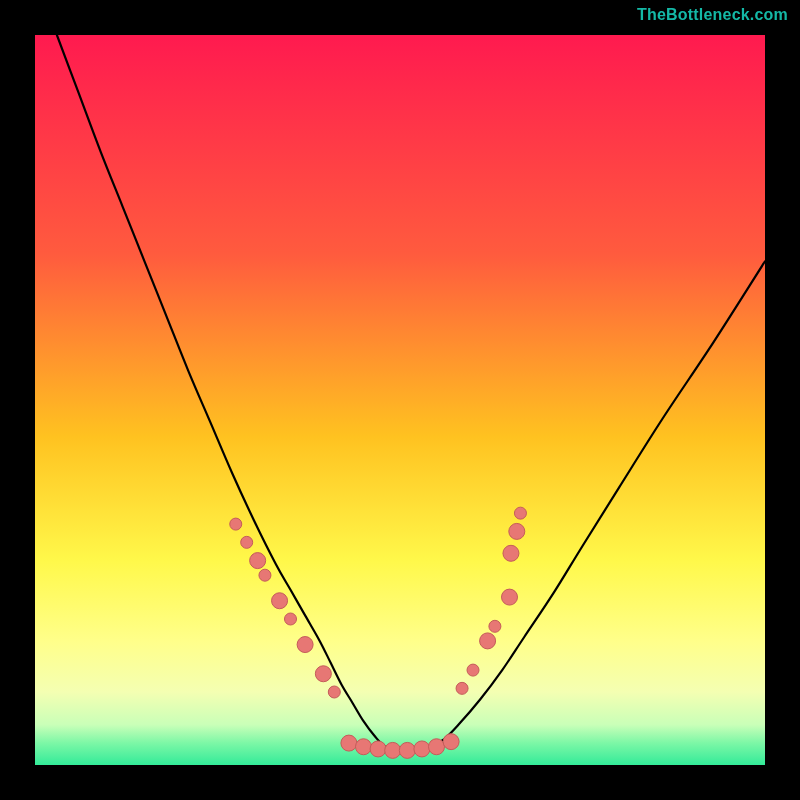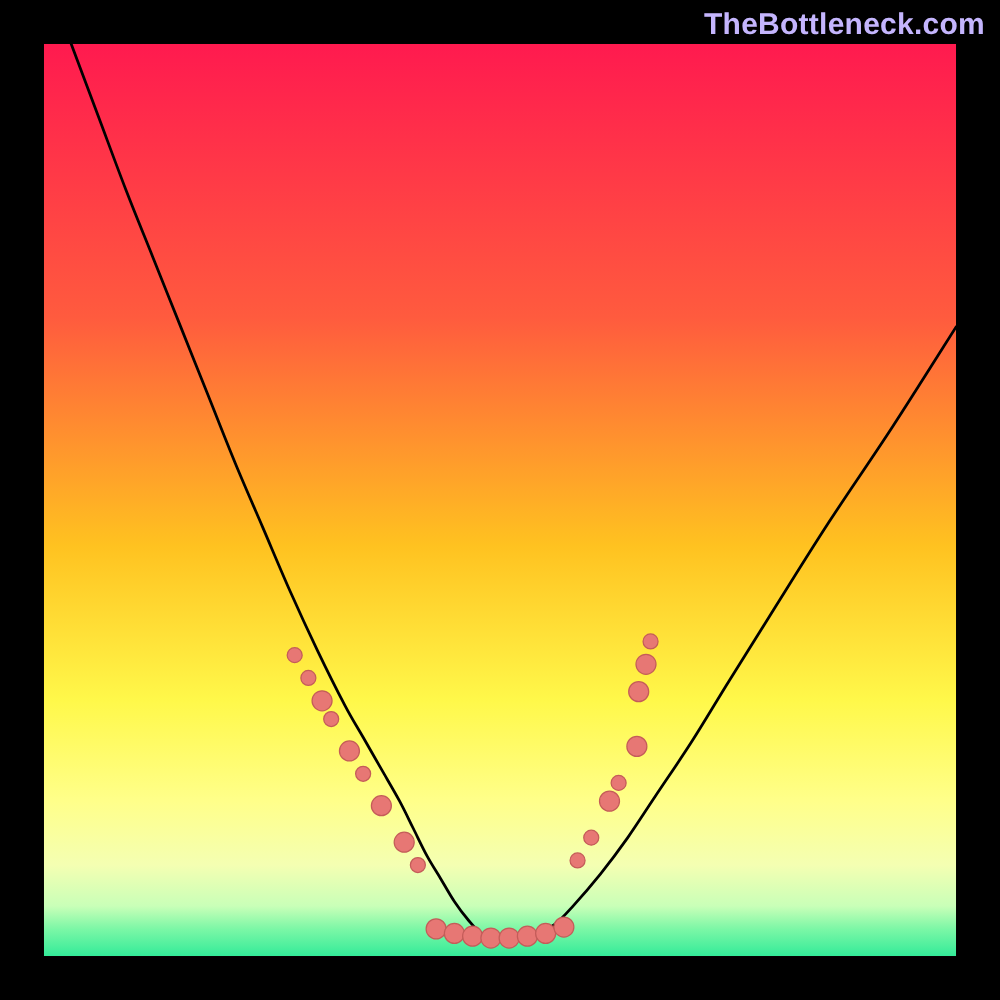--- a/index.html
+++ b/index.html
@@ -8,23 +8,23 @@
     position: relative;
     width: 800px;
     height: 800px;
     background: #000;
   }
   .watermark {
     position: absolute;
     top: 6px;
     right: 12px;
     font-family: Arial, Helvetica, sans-serif;
-    font-size: 24px;
+    font-size: 16px;
     font-weight: bold;
-    color: #c4b5fd;
+    color: #14b8a6;
     letter-spacing: 0.2px;
     z-index: 10;
   }
   .plot-frame {
     position: absolute;
     left: 35px;
     top: 35px;
     width: 730px;
     height: 730px;
     overflow: hidden;

